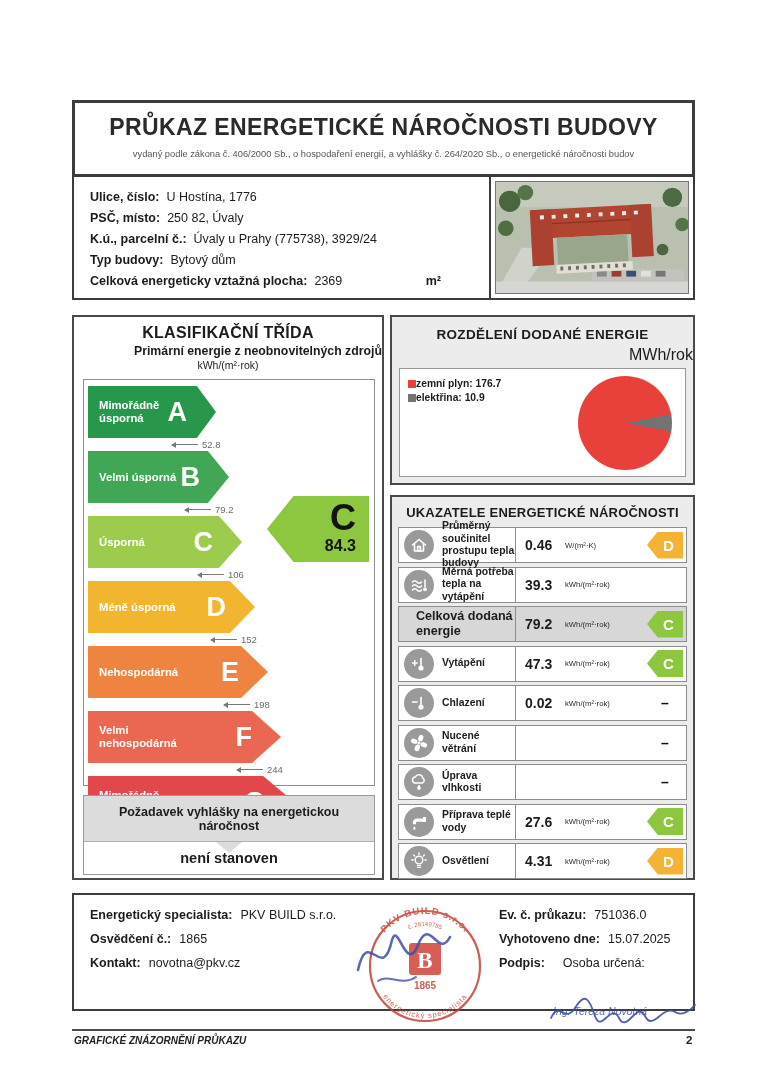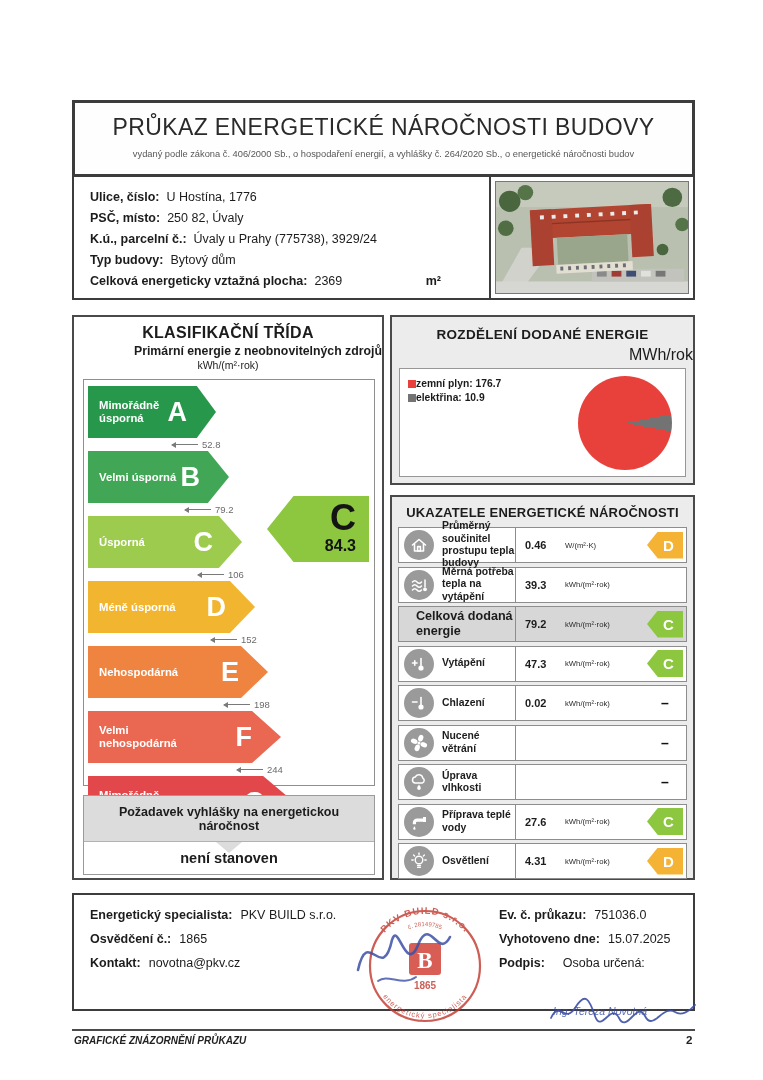--- a/index.html
+++ b/index.html
@@ -2,21 +2,21 @@
 <html><head>
 <meta charset="utf-8">
 <style>
 *{margin:0;padding:0;box-sizing:border-box}
 html,body{background:#e9e9e9}
 body{font-family:"Liberation Sans",sans-serif;color:#1c1c1c}
 .page{position:relative;width:763px;height:1080px;background:#fff;margin:0 auto;overflow:hidden}
 
 
 .header-box{position:absolute;left:72px;top:100px;width:623px;height:77px;border:3px solid #3c3c3c;text-align:center;padding-top:11px;background:#fefefe}
-.doc-title{font-size:23px;font-weight:normal;letter-spacing:.4px;color:#2a2a2a}
+.doc-title{font-size:23px;font-weight:bold;letter-spacing:.4px;color:#2a2a2a}
 .doc-subtitle{font-size:9.3px;color:#575757;margin-top:8px}
 
 
 .info-left{position:absolute;left:72px;top:177px;width:419px;height:123px;border:2px solid #3c3c3c;border-top:none;padding:9px 0 0 16px;font-size:12.5px}
 .f-row{display:flex;align-items:center;height:21px;padding-right:14px}
 .f-lbl{font-weight:bold;margin-right:7px;white-space:nowrap}
 .f-unit{margin-left:auto;margin-right:34px;font-weight:bold}
 .info-right{position:absolute;left:491px;top:177px;width:204px;height:123px;border:2px solid #3c3c3c;border-top:none;border-left:none;padding:4px;background:#fff}
 .photo{width:100%;height:100%;display:block;border:1px solid #777}
 
@@ -53,21 +53,21 @@
 
 
 .ind-panel{position:absolute;left:390px;top:495px;width:305px;height:385px;border:2px solid #4a4a4a;background:#ececec;padding:8px 6px 0 6px}
 .ind-title{text-align:center;font-weight:bold;font-size:13px;letter-spacing:.2px;margin-bottom:7px}
 .ind-row{display:flex;align-items:center;background:#fff;border:1.2px solid #8d8d8d;height:36px;margin-bottom:3.5px;padding-left:5px}
 .ind-row.hl{background:#d7d7d7}
 .icon-circle{width:30px;height:30px;border-radius:50%;background:#9a9a9a;display:flex;align-items:center;justify-content:center;flex:none}
 .ind-label{font-weight:bold;font-size:10.4px;line-height:1.18;padding-left:8px;flex:1}
 .hl .ind-label{font-size:12.6px;padding-left:12px}
 .ind-valwrap{width:132px;border-left:1.2px solid #8d8d8d;height:100%;display:flex;align-items:center;padding-left:9px;gap:6px;flex:none}
-.ind-value{font-weight:bold;font-size:11px;min-width:34px}
+.ind-value{font-weight:bold;font-size:14px;min-width:34px}
 .ind-unit{font-size:7.7px;color:#2a2a2a}
 .badge{width:36px;height:27px;flex:none;margin-right:3px;display:flex;align-items:center;justify-content:center;font-weight:bold;color:#fff;font-size:15px}
 .badge.shaped{clip-path:polygon(0 50%,30% 0,100% 0,100% 100%,30% 100%);padding-left:7px}
 .badge.dash{color:#111;font-size:14px}
 .icon-svg{display:block}
 
 
 .cert-box{position:absolute;left:72px;top:893px;width:623px;height:118px;border:2.5px solid #3c3c3c;background:#fff}
 .cert-left{position:absolute;left:16px;top:13px;font-size:12.5px}
 .cert-right{position:absolute;left:425px;top:13px;font-size:12.5px}

